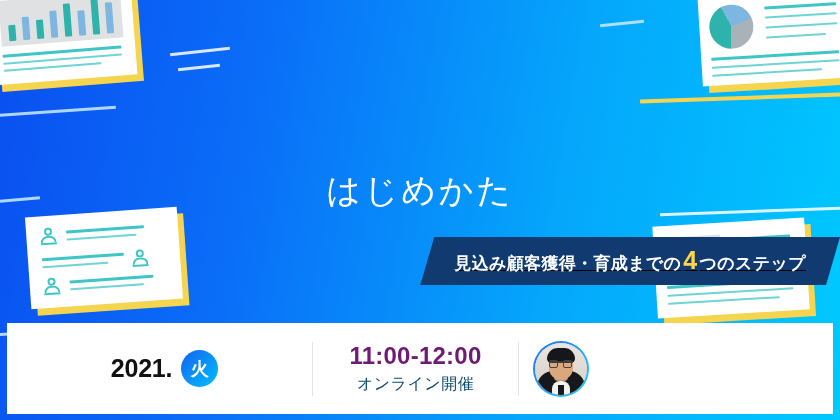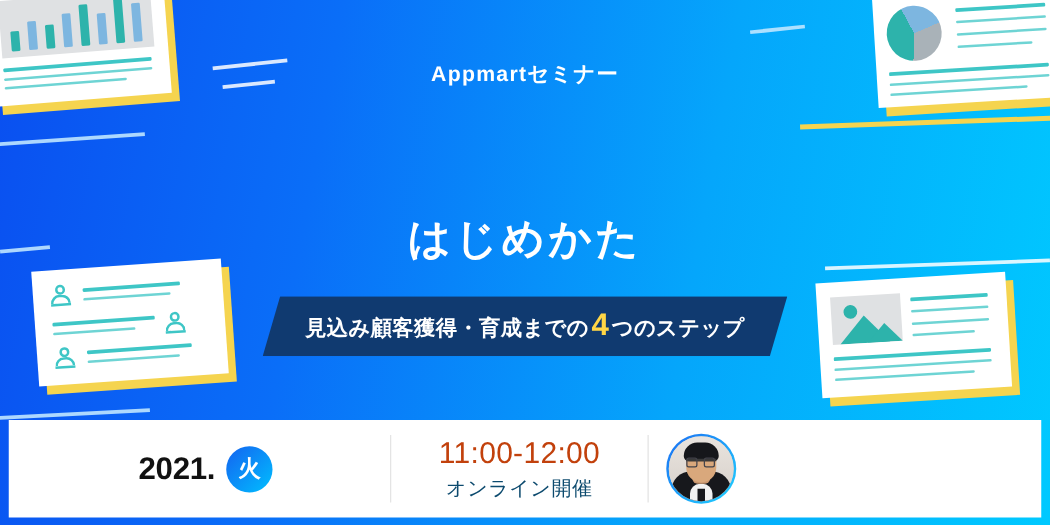--- a/index.html
+++ b/index.html
@@ -103,41 +103,41 @@
     position:absolute; left:0; right:0; bottom:-4px; height:9px;
     background:#f2d04e;
     z-index:-1;
   }
   .hl-tail { font-size:30px; font-weight:700; }
 
   .headline-2 {
     position:absolute; left:0; right:0; top:168px;
     text-align:center;
     color:#ffffff;
-    font-size:34px; font-weight:700; letter-spacing:.08em;
+    font-size:34px; font-weight:400; letter-spacing:.08em;
   }
 
   
   .ribbon-wrap {
     position:absolute; left:0; right:0; top:237px;
-    display:flex; justify-content:center;
+    display:flex; justify-content:flex-end;text-decoration:underline;
   }
   .ribbon {
     background:#103a70;
     color:#ffffff;
     font-size:17px; font-weight:700; letter-spacing:.02em;
     padding:9px 34px 10px 34px;
     clip-path:polygon(14px 0, 100% 0, calc(100% - 14px) 100%, 0 100%);
     white-space:nowrap;
   }
   .ribbon .num { color:#ffd646; font-size:25px; font-weight:700; padding:0 2px; }
 
   
   .footer {
-    position:absolute; left:7px; right:7px; bottom:6px; height:78px;
+    position:absolute; left:7px; right:7px; bottom:6px; height:91px;
     background:#ffffff;
     display:flex; align-items:center;
   }
 
   .f-date {
     width:305px;
     display:flex; align-items:center; justify-content:center; gap:9px;
     padding-left:10px;
   }
   .date-txt { color:#111111; font-weight:700; letter-spacing:-.01em; white-space:nowrap; }
@@ -150,21 +150,21 @@
     display:flex; align-items:center; justify-content:center;
     flex:0 0 auto;
   }
 
   .vdiv { width:1px; height:54px; background:#e4e4e4; }
 
   .f-time {
     width:205px;
     display:flex; flex-direction:column; align-items:center; justify-content:center; gap:4px;
   }
-  .time-main { font-size:24px; color:#c2410c; font-weight:400; letter-spacing:.01em; }
+  .time-main { font-size:24px; color:#701a75; font-weight:700; letter-spacing:.01em; }
   .time-sub  { font-size:16px; color:#0c4a6e; font-weight:400; letter-spacing:.03em; }
 
   .f-speaker {
     flex:1;
     display:flex; align-items:center; gap:14px;
     padding-left:14px;
   }
   .avatar {
     width:56px; height:56px; border-radius:50%;
     flex:0 0 auto;
@@ -276,21 +276,20 @@
       <div class="ln" style="left:75px; top:16px; width:62px;"></div>
       <div class="ln thin" style="left:75px; top:26px; width:62px;"></div>
       <div class="ln thin" style="left:75px; top:36px; width:62px;"></div>
       <div class="ln thin" style="left:75px; top:45px; width:50px;"></div>
       <div class="ln" style="left:11px; top:60px; width:126px;"></div>
       <div class="ln thin" style="left:11px; top:69px; width:126px;"></div>
       <div class="ln thin" style="left:11px; top:77px; width:112px;"></div>
     </div>
   </div>
 
-  <div class="eyebrow">Appmartセミナー</div>
 
   <div class="headline-2">はじめかた</div>
 
   <div class="ribbon-wrap">
     <div class="ribbon"><span>見込み顧客獲得・育成までの</span><span class="num">4</span><span>つのステップ</span></div>
   </div>
 
   <div class="footer">
 
     <div class="f-date">

